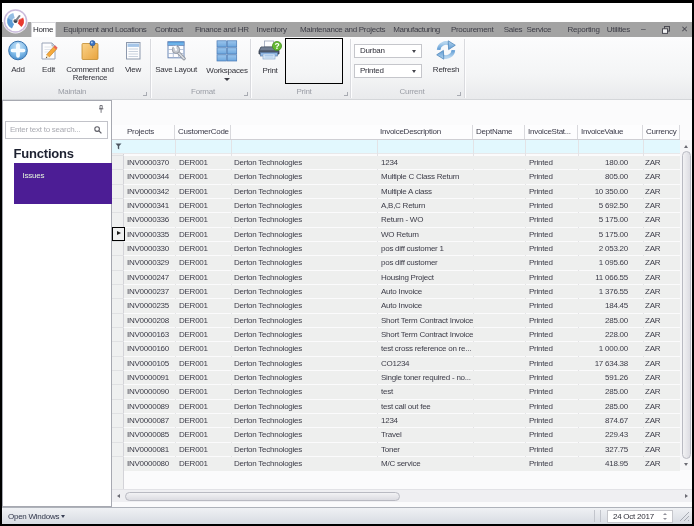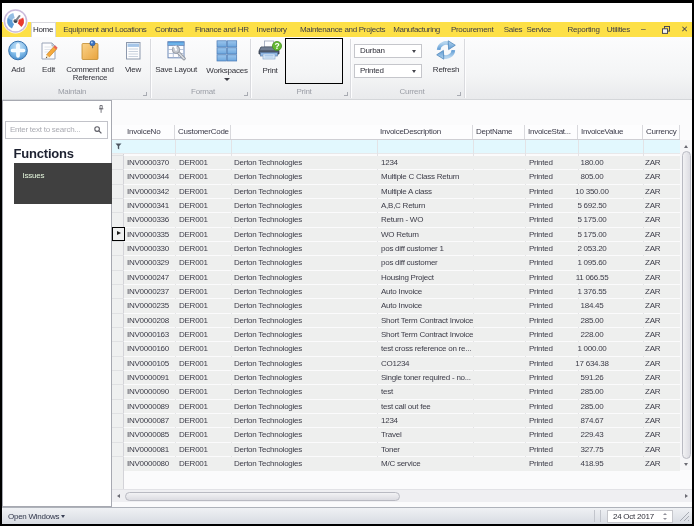--- a/index.html
+++ b/index.html
@@ -2,55 +2,55 @@
 <html><head><meta charset="utf-8"><style>
 *{margin:0;padding:0;box-sizing:border-box}
 html,body{width:694px;height:526px;overflow:hidden}
 body{font-family:"Liberation Sans",sans-serif;background:#000;position:relative}
 .win{position:absolute;left:2px;top:3px;right:2px;bottom:2px;background:#fff}
 
 .title{position:absolute;left:0;top:0;right:0;height:19px;background:#fff}
 .title .txt{position:absolute;left:0;right:0;top:3.5px;text-align:center;font-size:8.7px;letter-spacing:-0.35px;color:#111}
 .qcaret{position:absolute;left:93.5px;top:8.5px;width:0;height:0;border-left:2.2px solid transparent;border-right:2.2px solid transparent;border-top:3px solid #3c3c42}
 
-.tabs{position:absolute;left:0;top:19px;right:0;height:15px;background:#fde047;font-size:8px;letter-spacing:-0.3px;color:#3d3d46}
+.tabs{position:absolute;left:0;top:19px;right:0;height:15px;background:#a3a3a3;font-size:8px;letter-spacing:-0.3px;color:#3d3d46}
 .tab{position:absolute;top:0;height:15px;line-height:15px;white-space:nowrap}
 .hometab{position:absolute;left:28.5px;top:0;width:25px;height:15px;background:#fff;border:1px solid #d8d8dc;border-bottom:none;text-align:center;line-height:14px;color:#2b2b33}
 .mdib{position:absolute;top:1.5px;color:#4a4a52;font-size:8.5px;line-height:11px}
 
 .ribbon{position:absolute;left:0;top:34px;right:0;height:63px;background:linear-gradient(#fcfcfd 0%,#f4f5f6 60%,#e9eaec 100%);border-bottom:1px solid #d4d6d9}
 .rsep{position:absolute;top:2px;bottom:1px;width:1px;background:#d9dade;box-shadow:1px 0 0 #fdfdfe}
 .rlabel{position:absolute;bottom:1px;height:11px;font-size:8px;letter-spacing:-0.25px;color:#9b9ea6;text-align:center;line-height:10px}
 .rbtn{position:absolute;top:3px;text-align:center;font-size:8px;letter-spacing:-0.25px;color:#33333b;line-height:8.5px}
 .rbtn .ric{display:block;margin:0 auto 4.5px}
 .focusbig{position:absolute;left:283px;top:0.5px;width:58px;height:46.5px;border:1.8px solid #000}
 .combo{position:absolute;width:68px;height:14px;background:#fff;border:1px solid #c5c6cb;font-size:8px;letter-spacing:-0.25px;color:#2e2e38;line-height:12px;padding-left:5px}
 .combo .ca{position:absolute;right:5px;top:5px;width:0;height:0;border-left:2.6px solid transparent;border-right:2.6px solid transparent;border-top:3.2px solid #44444c}
 .gcorner{position:absolute;bottom:3px;width:4px;height:4px;border-right:1.2px solid #a8abb2;border-bottom:1.2px solid #a8abb2}
 .dda{display:inline-block;width:0;height:0;border-left:3px solid transparent;border-right:3px solid transparent;border-top:3.5px solid #3c3c44}
 
 .panel{position:absolute;left:0;top:97px;width:110px;height:407px;background:#fff;border:1px solid #a7a9b1}
 .phead{position:absolute;left:0;top:0;right:0;height:17px;background:linear-gradient(#f7f7f8,#ededef);border-bottom:1px solid #d7d7db;color:#8a8a92;font-size:8px;letter-spacing:-0.25px;line-height:16px;padding-left:6px}
 .searchbox{position:absolute;left:2px;top:20px;right:3px;height:18px;background:#fff;border:1px solid #c2c3c9;font-size:8px;letter-spacing:-0.25px;color:#aaabb2;line-height:15px;padding-left:4px}
 .fnhead{position:absolute;left:10.5px;top:44.5px;font-size:13px;letter-spacing:-0.2px;font-weight:bold;color:#1d2130}
-.greenbox{position:absolute;left:10.5px;top:62px;width:100px;height:41px;background:#404040}
+.greenbox{position:absolute;left:10.5px;top:62px;width:100px;height:41px;background:#4c1d95}
 .greenbox span{position:absolute;left:9px;top:7.5px;font-size:8px;letter-spacing:-0.2px;color:#e4f6dc}
 
 .grid{position:absolute;left:110px;top:97px;right:0;bottom:17px;background:#fbfbfc;font-size:8px;letter-spacing:-0.25px}
 .groupbar{position:absolute;left:0;top:0;right:0;height:25px;background:#eaebed;border-bottom:1px solid #d0d0d5}
 .groupbar .gtxt{position:absolute;left:6px;top:7px;color:#b3b1b7}
 .ghead{position:absolute;left:0;top:25px;right:12px;height:15px;background:#fdfdfe;border-bottom:1px solid #cfcfd4}
 .ghead .h{position:absolute;top:0;height:100%;border-right:1px solid #d9d9dd;color:#3a3a48;line-height:14px;padding-left:3px}
 .gfilter{position:absolute;left:0;top:40px;right:12px;height:14px;background:#e2f8fe;border-bottom:1px solid #e8e8ea}
 .gind{position:absolute;left:0;top:25px;width:12px;height:364px;background:#eff0f0;border-right:1px solid #d3d3d8}
 .gvl{position:absolute;top:40px;height:330.5px;width:1px;background:#e3e3e6}
 .r{position:absolute;left:12px;width:556px;height:13.4px;background:#eeefee;color:#3c3c48}
 .r .c{position:absolute;top:2px;white-space:nowrap}
 .c0{left:3px}.c1{left:55px}.c2{left:110px}.c3{left:257px}.c5{left:405px}
-.c6{left:420px;width:96px;text-align:center}.c7{left:521px}
+.c6{left:408px;width:96px;text-align:right}.c7{left:521px}
 .ril{position:absolute;left:0;width:12px;height:1px;background:#e0e1e3}
 .focusbox{position:absolute;left:0px;width:13px;height:14.5px;border:1.5px solid #000;background:#eff0f0}
 .focusarrow{position:absolute;left:4.5px;width:0;height:0;border-top:2.6px solid transparent;border-bottom:2.6px solid transparent;border-left:4px solid #1a1a1a}
 
 .vsb{position:absolute;right:0;top:40px;width:12px;height:330px;background:#f6f6f8}
 .vsb .thumb{position:absolute;left:1.5px;right:1.5px;top:11px;bottom:11px;background:linear-gradient(90deg,#f2f2f4,#dcdce2);border:1px solid #b9bac2;border-radius:5px}
 .hsb{position:absolute;left:0;right:0;bottom:5px;height:13px;background:#efeff2;border-top:1px solid #e2e2e6}
 .hsb .thumb{position:absolute;left:13px;width:275px;top:1.5px;height:9px;background:linear-gradient(#f2f2f4,#dcdce2);border:1px solid #b9bac2;border-radius:5px}
 .sba{position:absolute;width:0;height:0}
 
@@ -218,21 +218,21 @@
   </div>
   <div class="fnhead">Functions</div>
   <div class="greenbox">
         <span>Issues</span>
       </div>
  </div>
 
  <div class="grid">
   <div class="gind"></div>
   <div class="ghead">
-    <div class="h" style="left:12px;width:51px">InvoiceNo</div>
+    <div class="h" style="left:12px;width:51px">Projects</div>
 <div class="h" style="left:63px;width:56px">CustomerCode</div>
 <div class="h" style="left:265px;width:96px">InvoiceDescription</div>
 <div class="h" style="left:361px;width:52px">DeptName</div>
 <div class="h" style="left:413px;width:53px">InvoiceStat...</div>
 <div class="h" style="left:466px;width:65px">InvoiceValue</div>
 <div class="h" style="left:531px;width:37px">Currency</div>
   </div>
   <div class="gfilter"></div>
   <div class="gvl" style="left:63px"></div>
 <div class="gvl" style="left:119px"></div>

